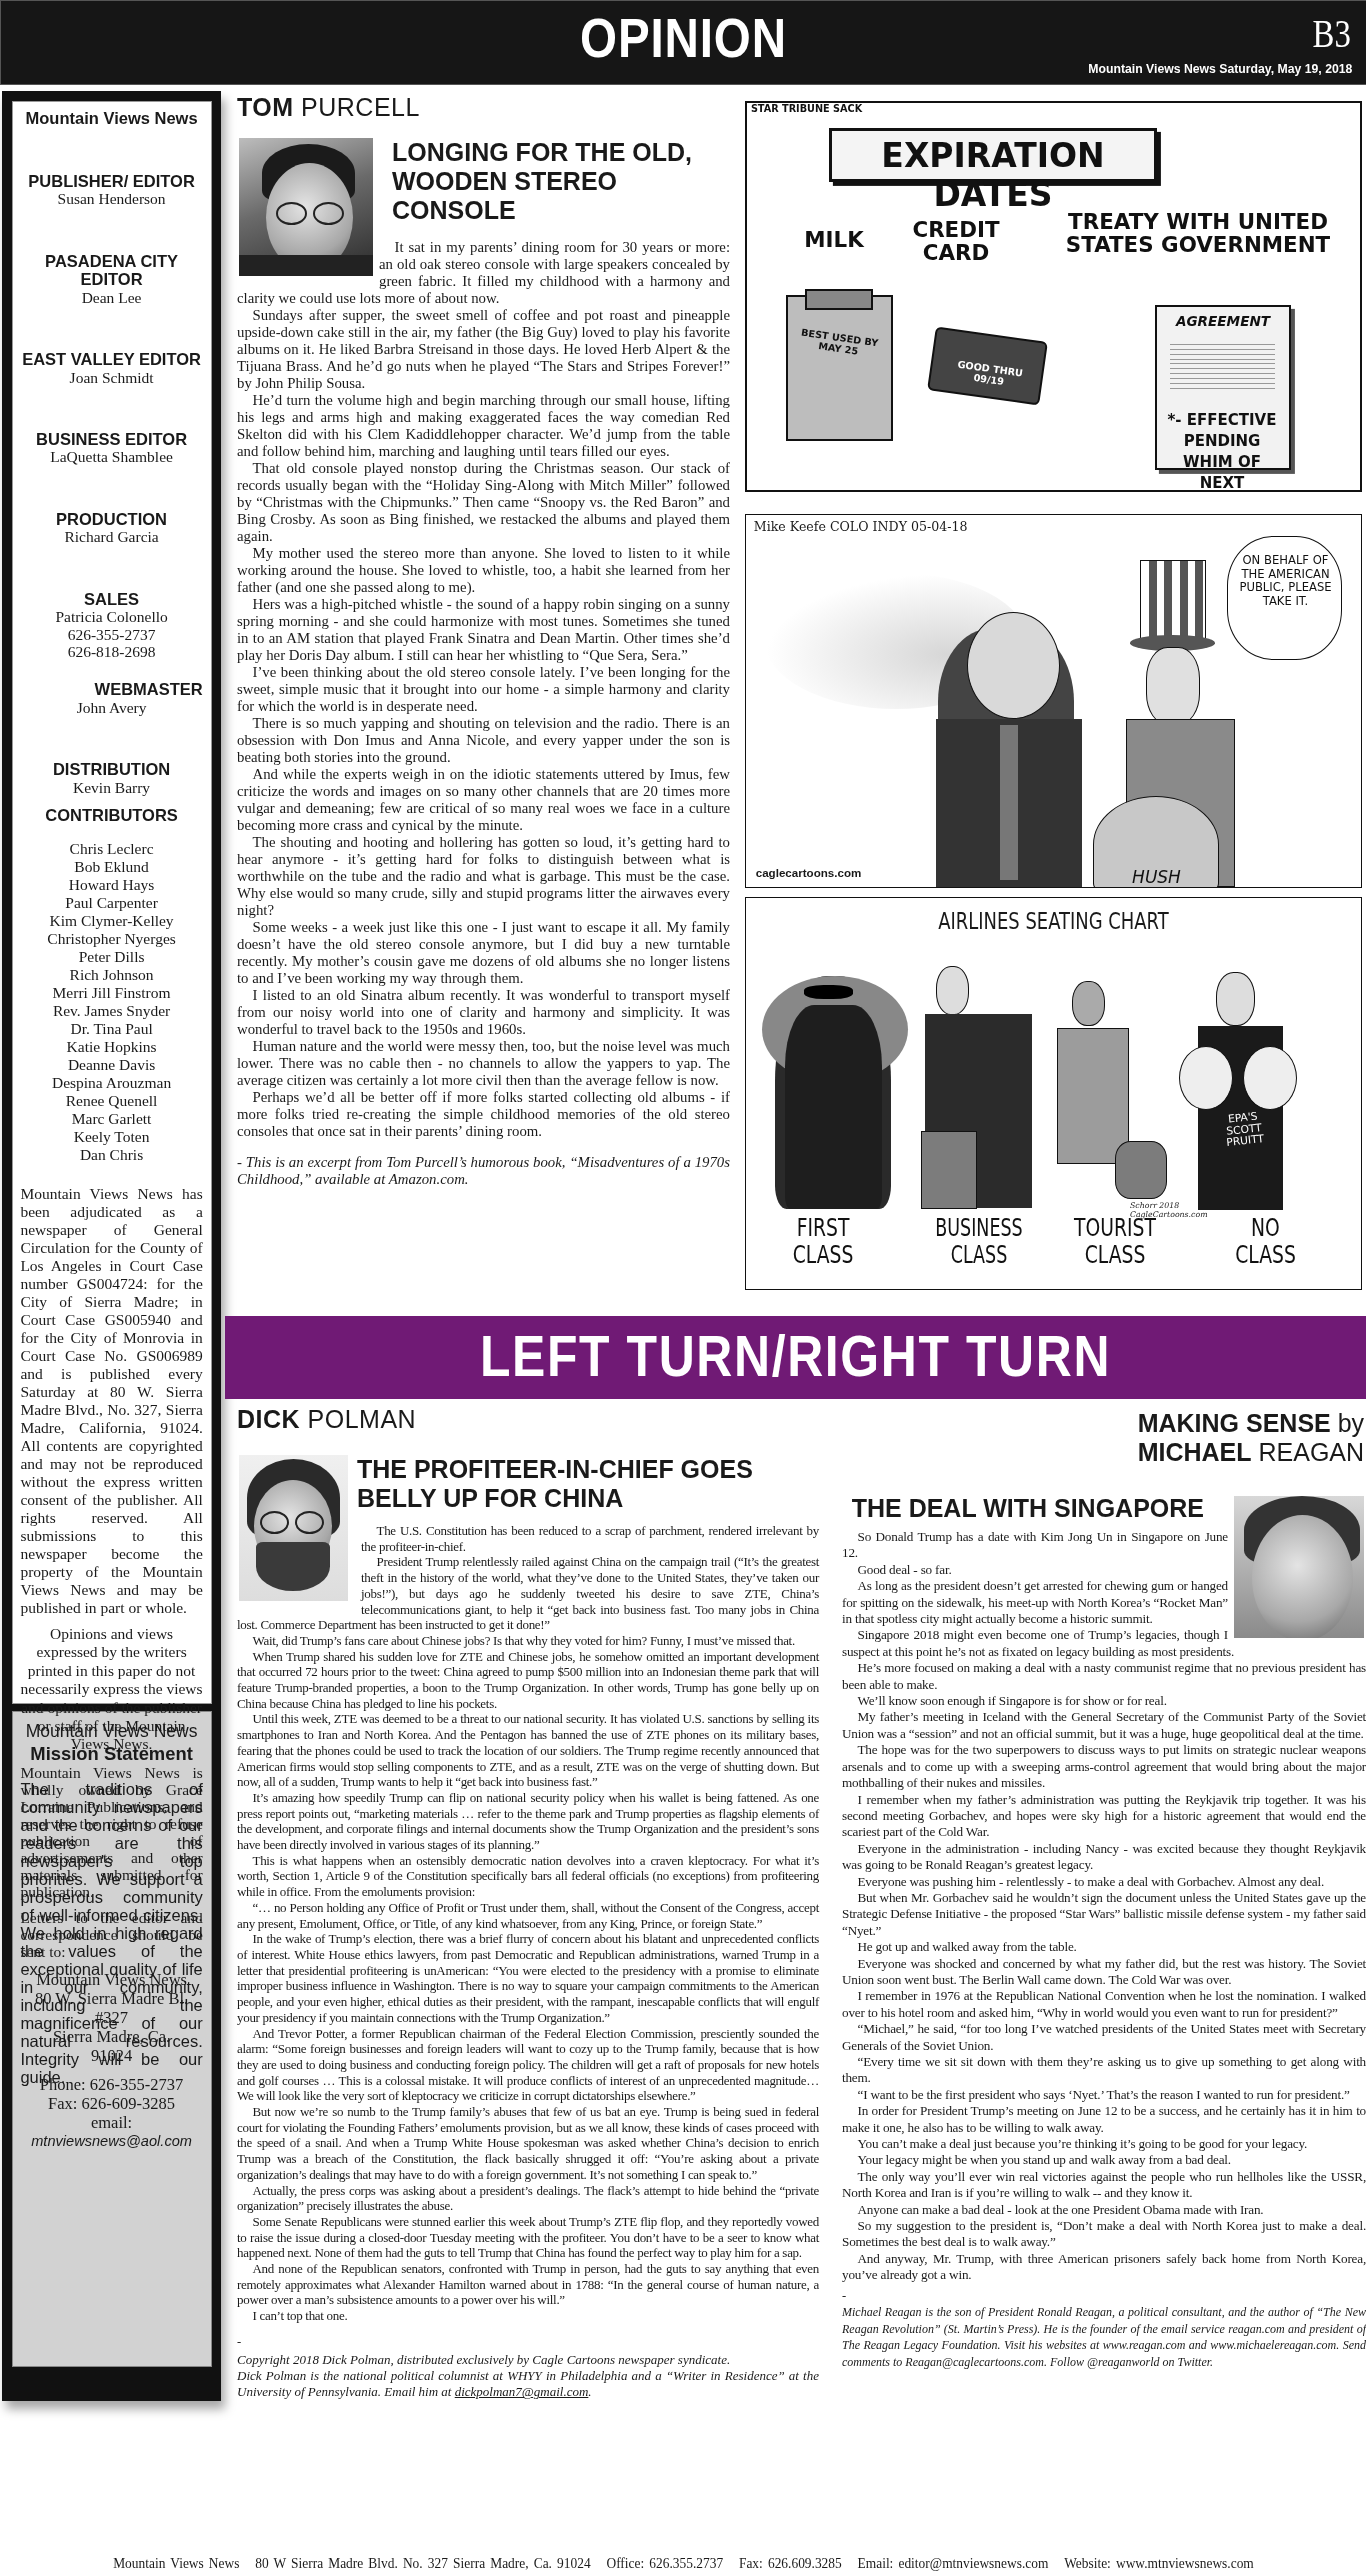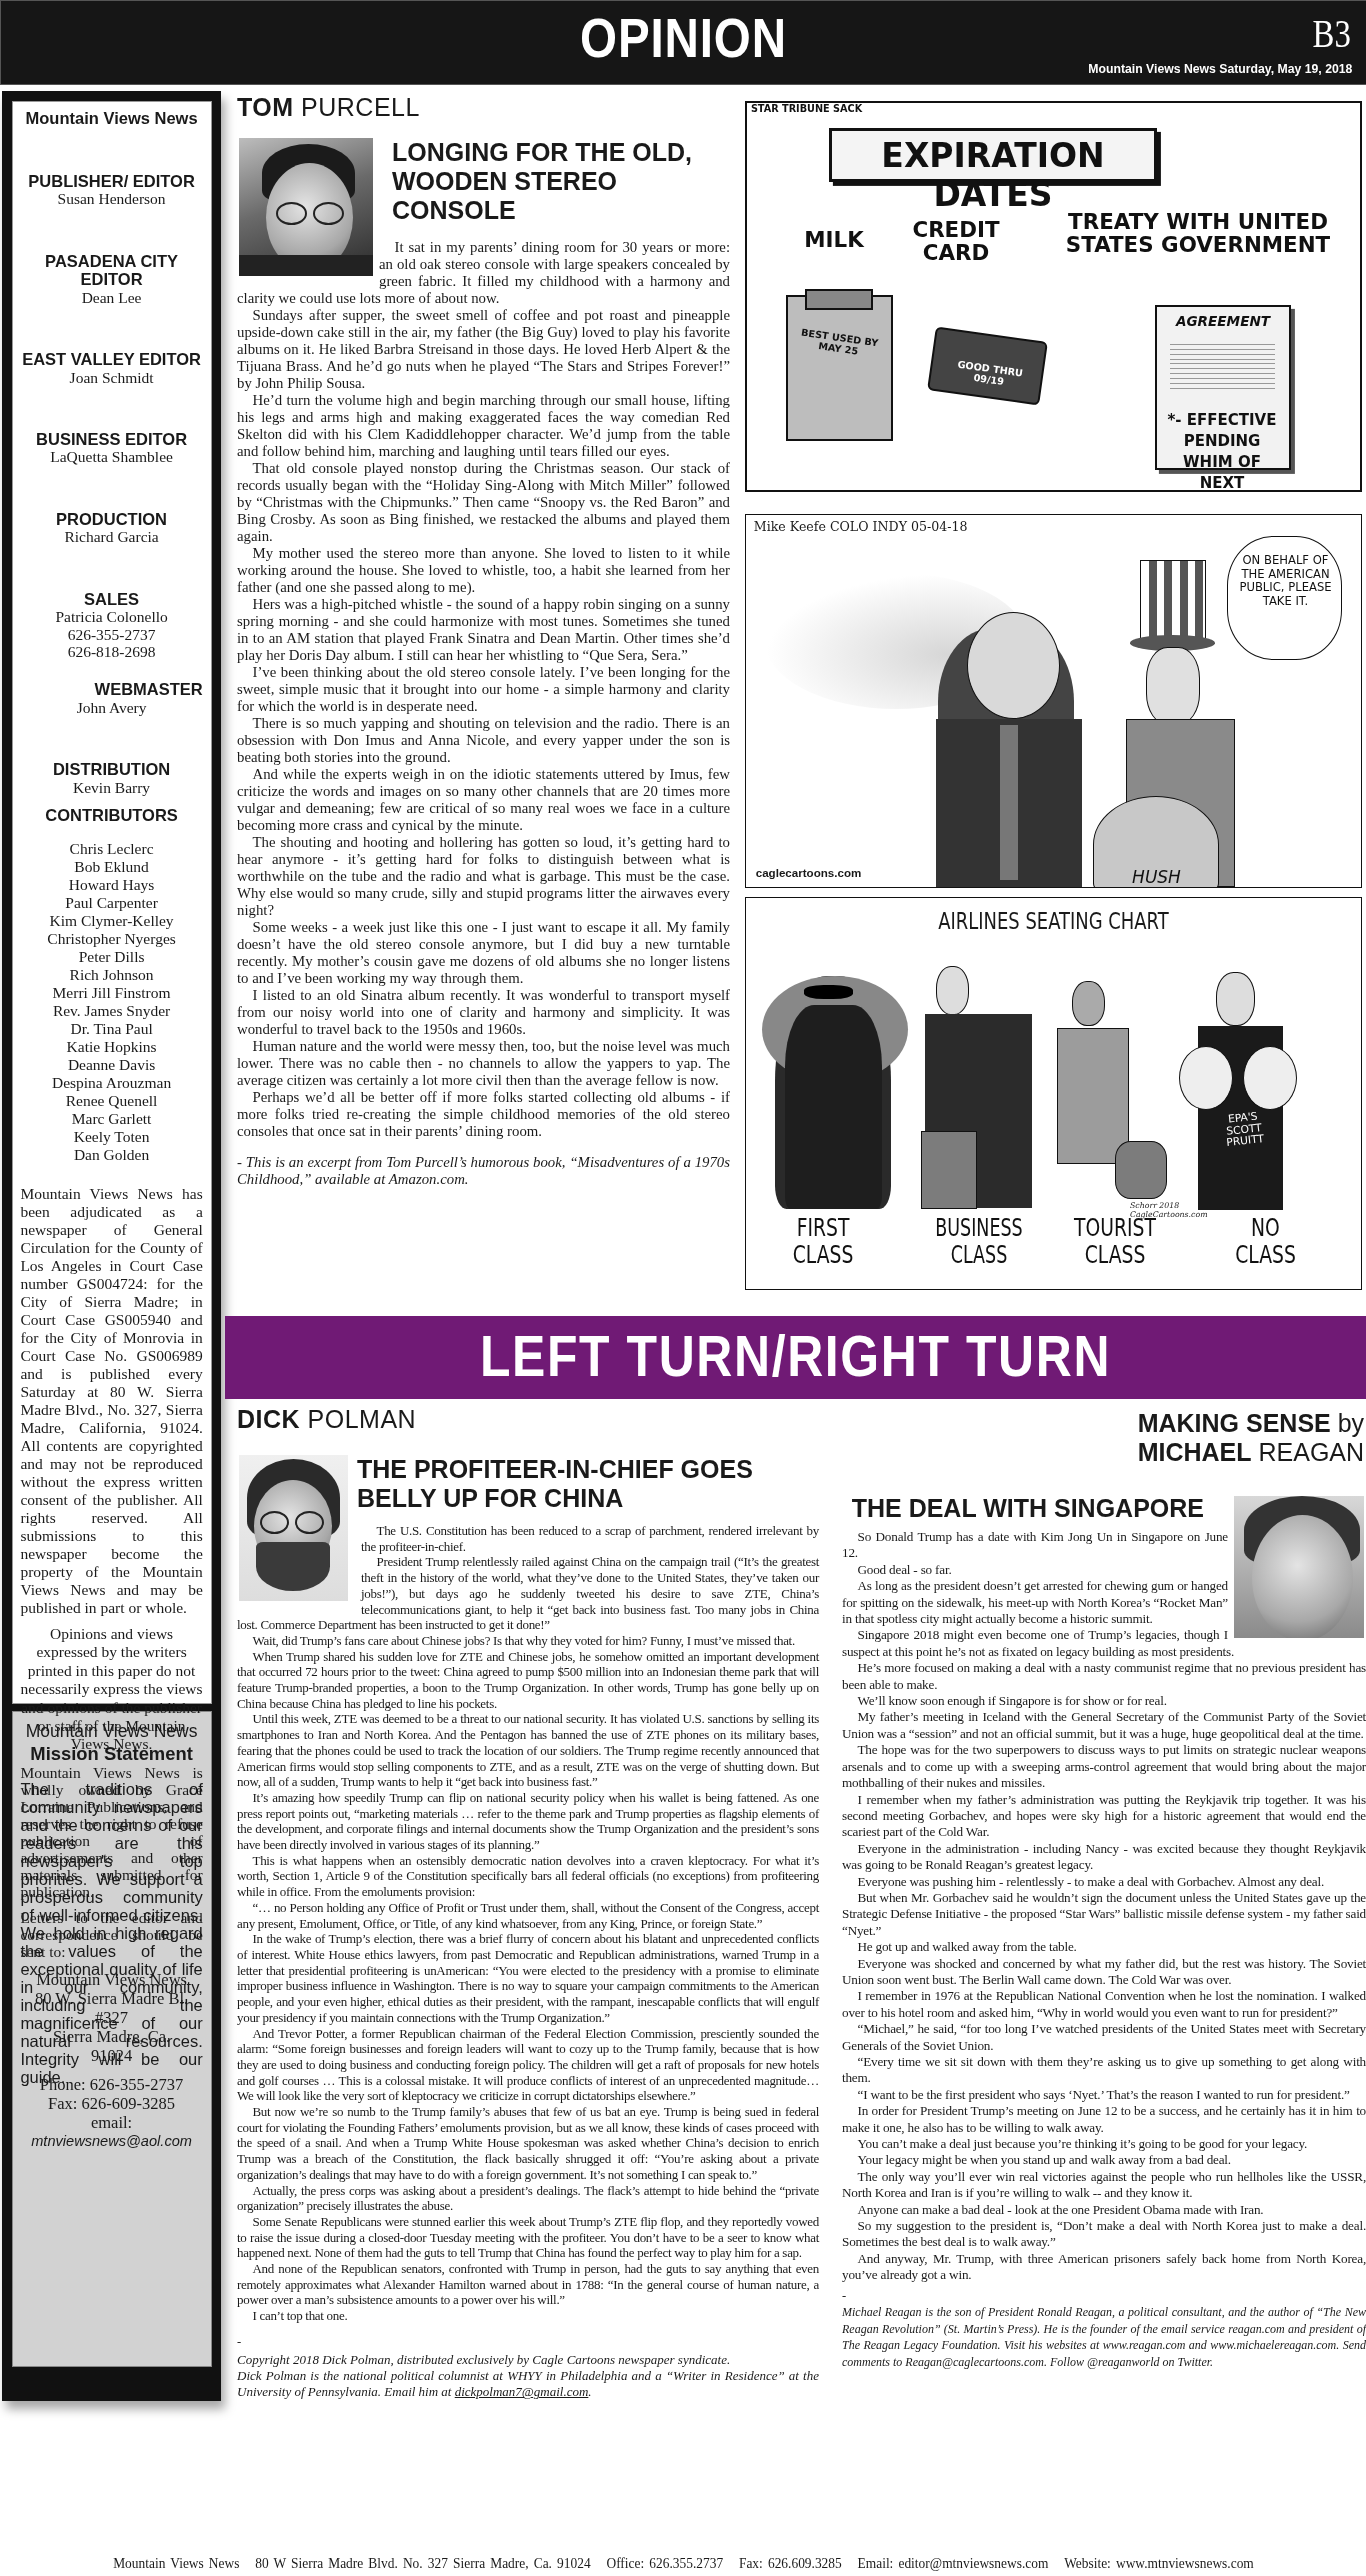--- a/index.html
+++ b/index.html
@@ -130,21 +130,21 @@
         <div>Rich Johnson</div>
         <div>Merri Jill Finstrom</div>
         <div>Rev. James Snyder</div>
         <div>Dr. Tina Paul</div>
         <div>Katie Hopkins</div>
         <div>Deanne Davis</div>
         <div>Despina Arouzman</div>
         <div>Renee Quenell</div>
         <div>Marc Garlett</div>
         <div>Keely Toten</div>
-        <div>Dan Golden</div>
+        <div>Dan Chris</div>
       </div>
     <div class="sb-legal">Mountain Views News has been adjudicated as a newspaper of General Circulation for the County of Los Angeles in Court Case number GS004724: for the City of Sierra Madre; in Court Case GS005940 and for the City of Monrovia in Court Case No. GS006989 and is published every Saturday at 80 W. Sierra Madre Blvd., No. 327, Sierra Madre, California, 91024. All contents are copyrighted and may not be reproduced without the express written consent of the publisher.  All rights reserved.  All submissions to this newspaper become the property of the Mountain Views News and may be published in part or whole.</div>
     <div class="sb-center">Opinions and views expressed by the writers printed in this paper do not necessarily express the views and opinions of the publisher or staff of the Mountain Views News.</div>
     <div class="sb-just">Mountain Views News is wholly owned by Grace Lorraine Publications, and reserves the right to refuse publication of advertisements and other materials submitted for publication.</div>
     <div class="sb-just">Letters to the editor and correspondence should be sent to:</div>
     <div class="sb-addr" id="addr">
         <div>Mountain Views News</div>
         <div>80 W. Sierra Madre Bl.</div>
         <div>#327</div>
         <div>Sierra Madre, Ca.</div>

